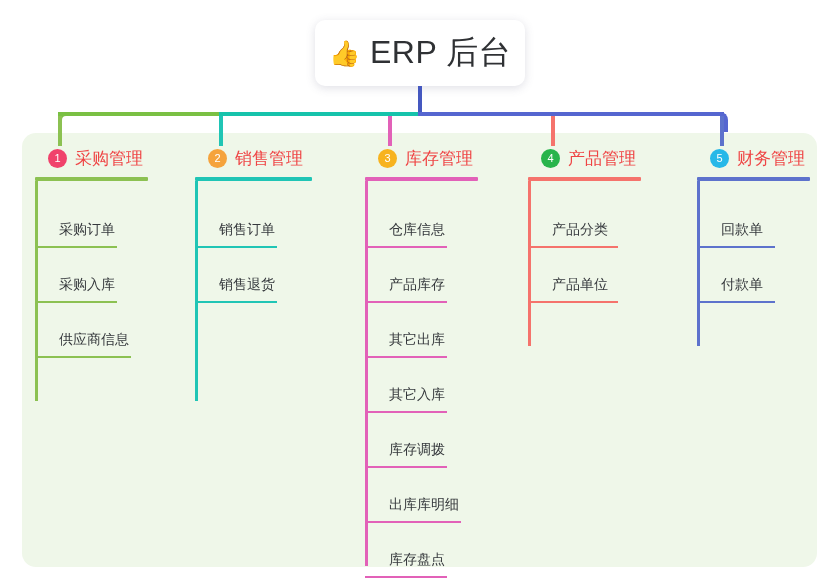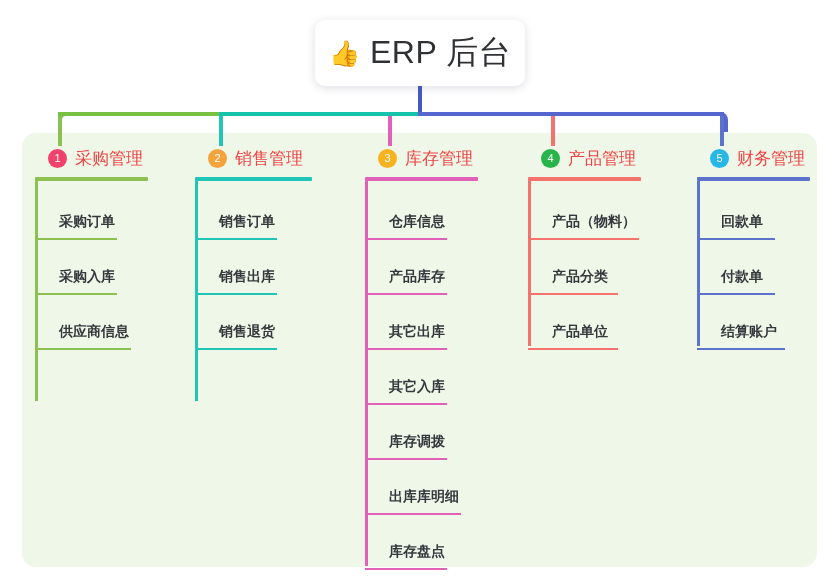--- a/index.html
+++ b/index.html
@@ -82,21 +82,21 @@
     text-align:center;flex:0 0 auto;font-weight:400;
   }
   .col-title{
     font-size:17px;color:#ef4444;white-space:nowrap;
   }
   .head-rule{
     height:4px;margin-top:6px;border-radius:1px;
   }
 
   
-  .items{position:relative;padding-top:4px;font-weight:bold;}
+  .items{position:relative;padding-top:12px;}
   .spine{position:absolute;left:0;top:0;width:3px;}
   .item{
     position:relative;height:55px;
   }
   .item-label{
     position:absolute;left:24px;bottom:9px;
     font-size:14px;color:#35383c;white-space:nowrap;
   }
   .item-rule{
     position:absolute;left:0;bottom:0;height:2px;
@@ -158,24 +158,20 @@
           <span class="col-title">销售管理</span>
         </div>
         <div class="head-rule" style="width: 117px; background: rgb(32, 197, 181);"></div>
         <div class="items">
           <div class="spine" style="height: 220px; background: rgb(32, 197, 181);"></div>
           <div class="item">
             <span class="item-label">销售订单</span>
             <div class="item-rule" style="width: 82px; background: rgb(32, 197, 181);"></div>
           </div>
           <div class="item">
-            <span class="item-label">销售出库</span>
-            <div class="item-rule" style="width: 82px; background: rgb(32, 197, 181);"></div>
-          </div>
-          <div class="item">
             <span class="item-label">销售退货</span>
             <div class="item-rule" style="width: 82px; background: rgb(32, 197, 181);"></div>
           </div>
         </div>
       </div>
       <div class="col" style="left: 365px;">
         <div class="col-head">
           <span class="badge" style="background: rgb(247, 179, 31);">3</span>
           <span class="col-title">库存管理</span>
         </div>
@@ -214,24 +210,20 @@
       </div>
       <div class="col" style="left: 528px;">
         <div class="col-head">
           <span class="badge" style="background: rgb(40, 180, 75);">4</span>
           <span class="col-title">产品管理</span>
         </div>
         <div class="head-rule" style="width: 113px; background: rgb(245, 115, 108);"></div>
         <div class="items">
           <div class="spine" style="height: 165px; background: rgb(245, 115, 108);"></div>
           <div class="item">
-            <span class="item-label">产品（物料）</span>
-            <div class="item-rule" style="width: 111px; background: rgb(245, 115, 108);"></div>
-          </div>
-          <div class="item">
             <span class="item-label">产品分类</span>
             <div class="item-rule" style="width: 90px; background: rgb(245, 115, 108);"></div>
           </div>
           <div class="item">
             <span class="item-label">产品单位</span>
             <div class="item-rule" style="width: 90px; background: rgb(245, 115, 108);"></div>
           </div>
         </div>
       </div>
       <div class="col" style="left: 697px;">
@@ -243,21 +235,17 @@
         <div class="items">
           <div class="spine" style="height: 165px; background: rgb(93, 114, 204);"></div>
           <div class="item">
             <span class="item-label">回款单</span>
             <div class="item-rule" style="width: 78px; background: rgb(93, 114, 204);"></div>
           </div>
           <div class="item">
             <span class="item-label">付款单</span>
             <div class="item-rule" style="width: 78px; background: rgb(93, 114, 204);"></div>
           </div>
-          <div class="item">
-            <span class="item-label">结算账户</span>
-            <div class="item-rule" style="width: 88px; background: rgb(93, 114, 204);"></div>
-          </div>
         </div>
       </div>
     </div>
 
 </div>
 
 </body></html>

